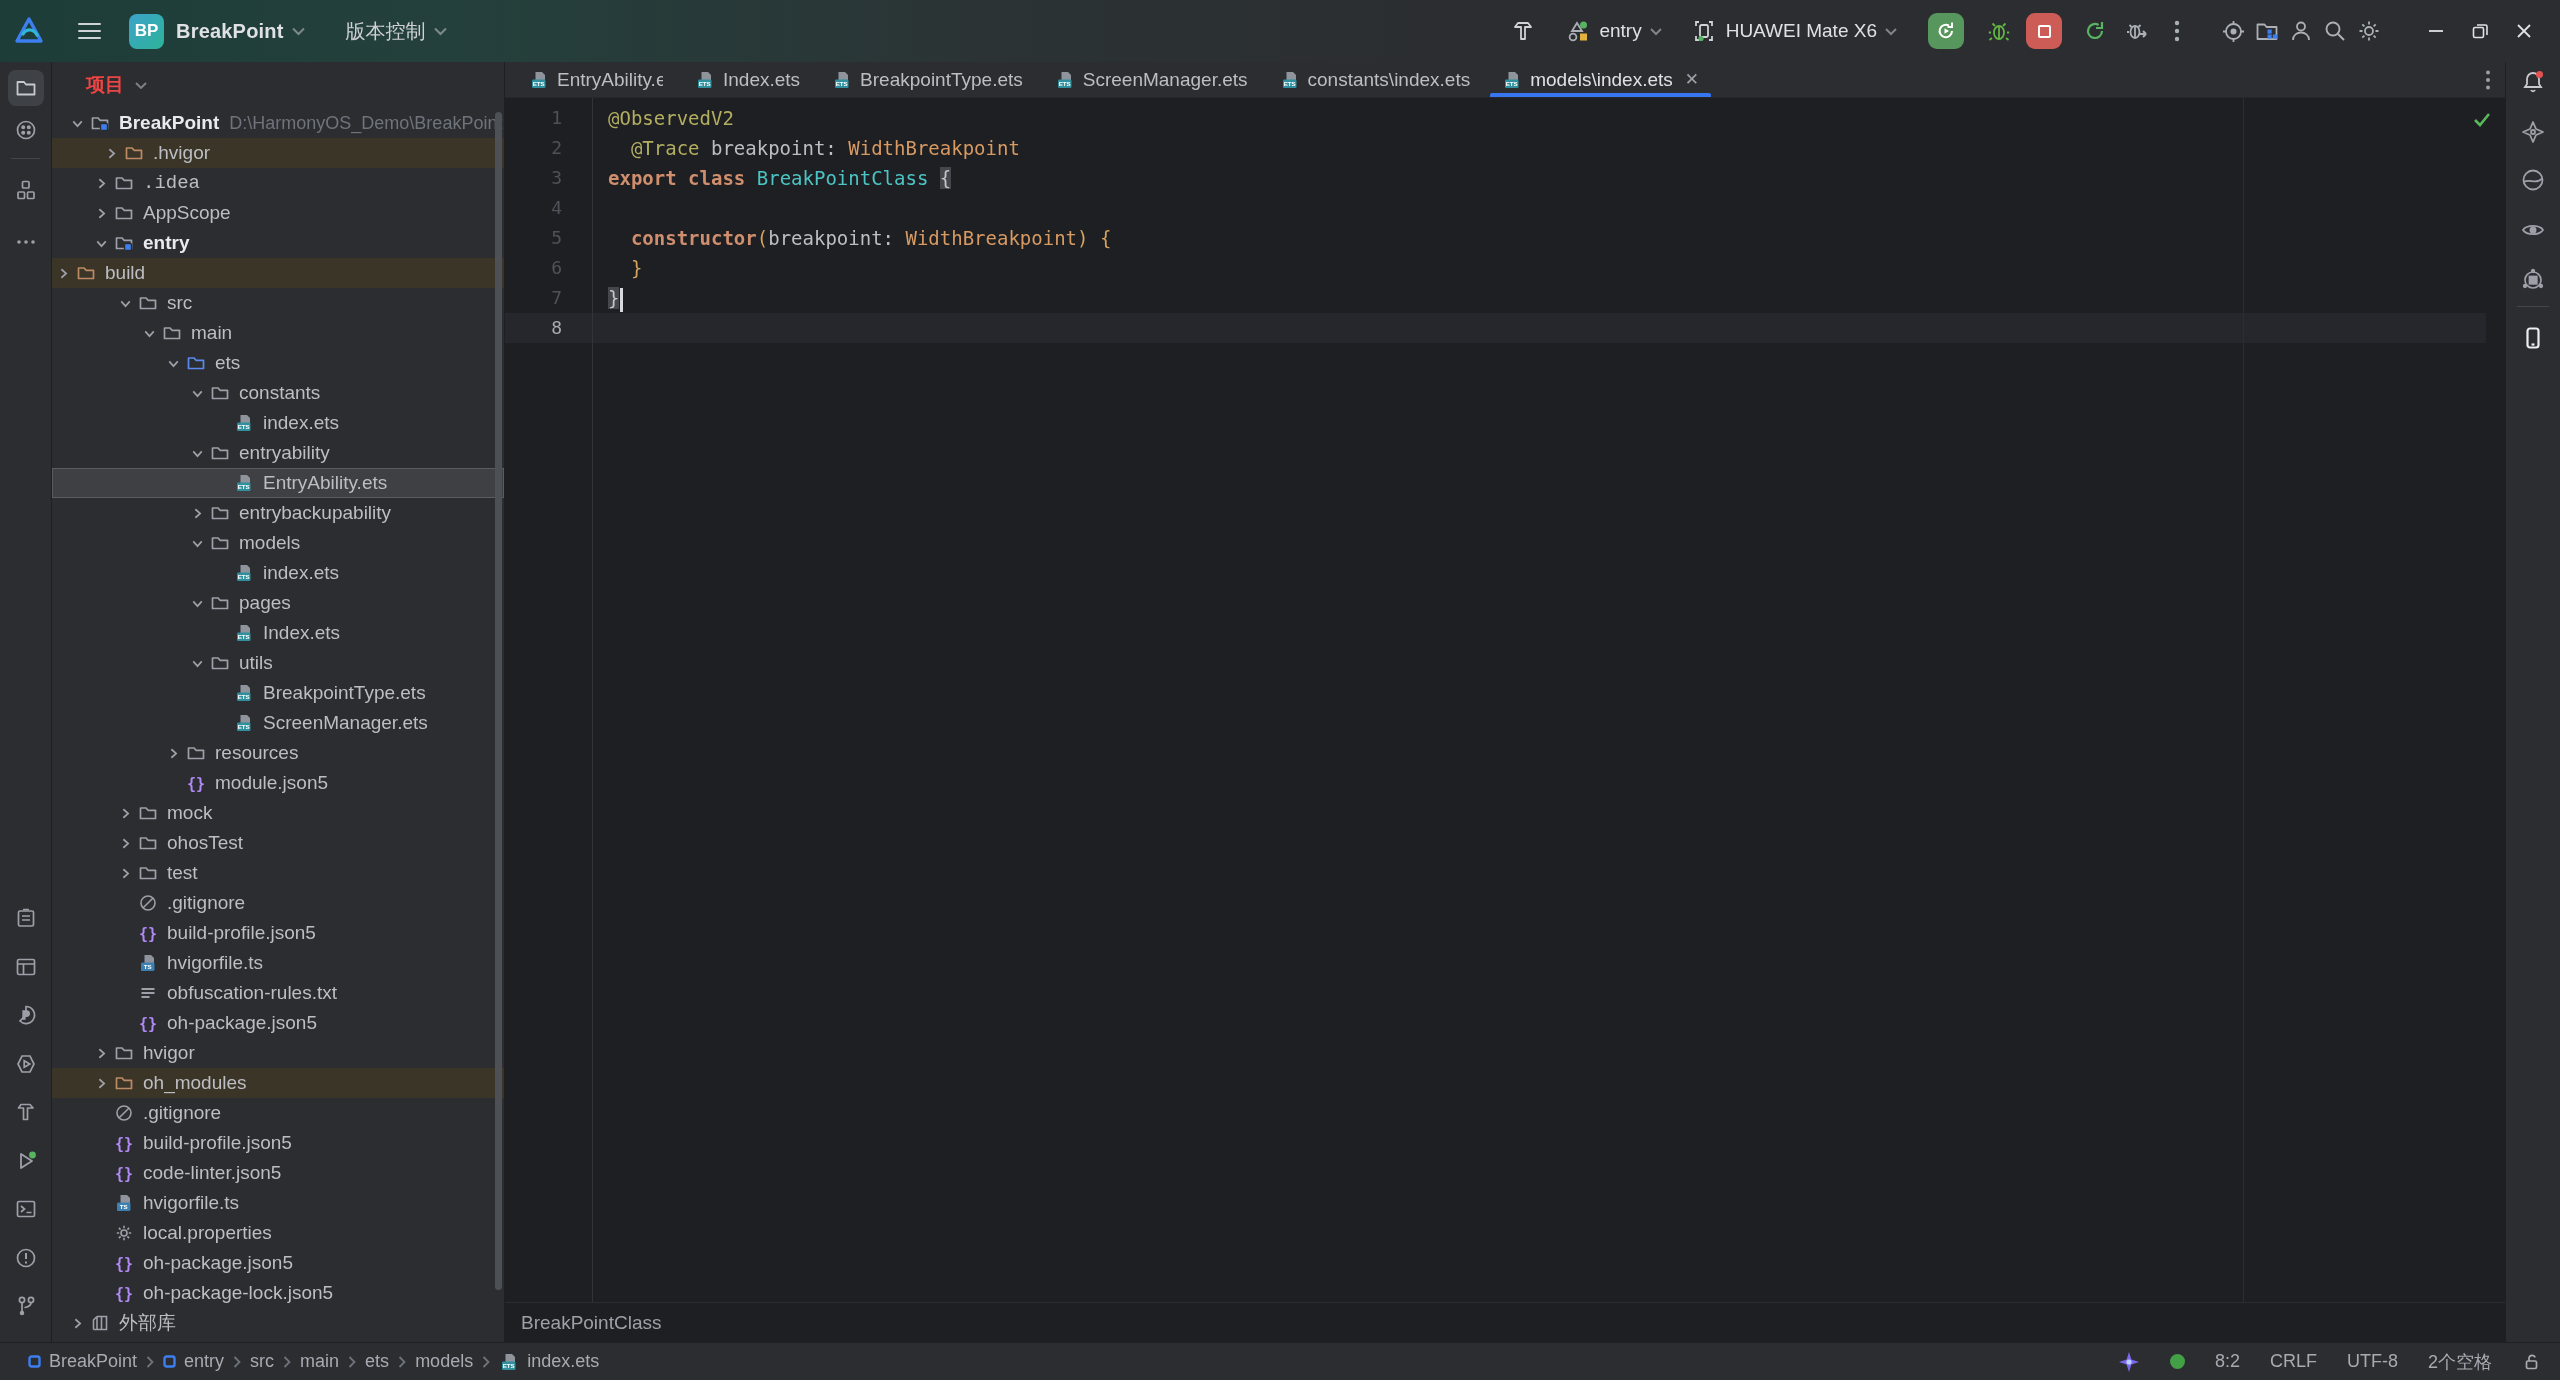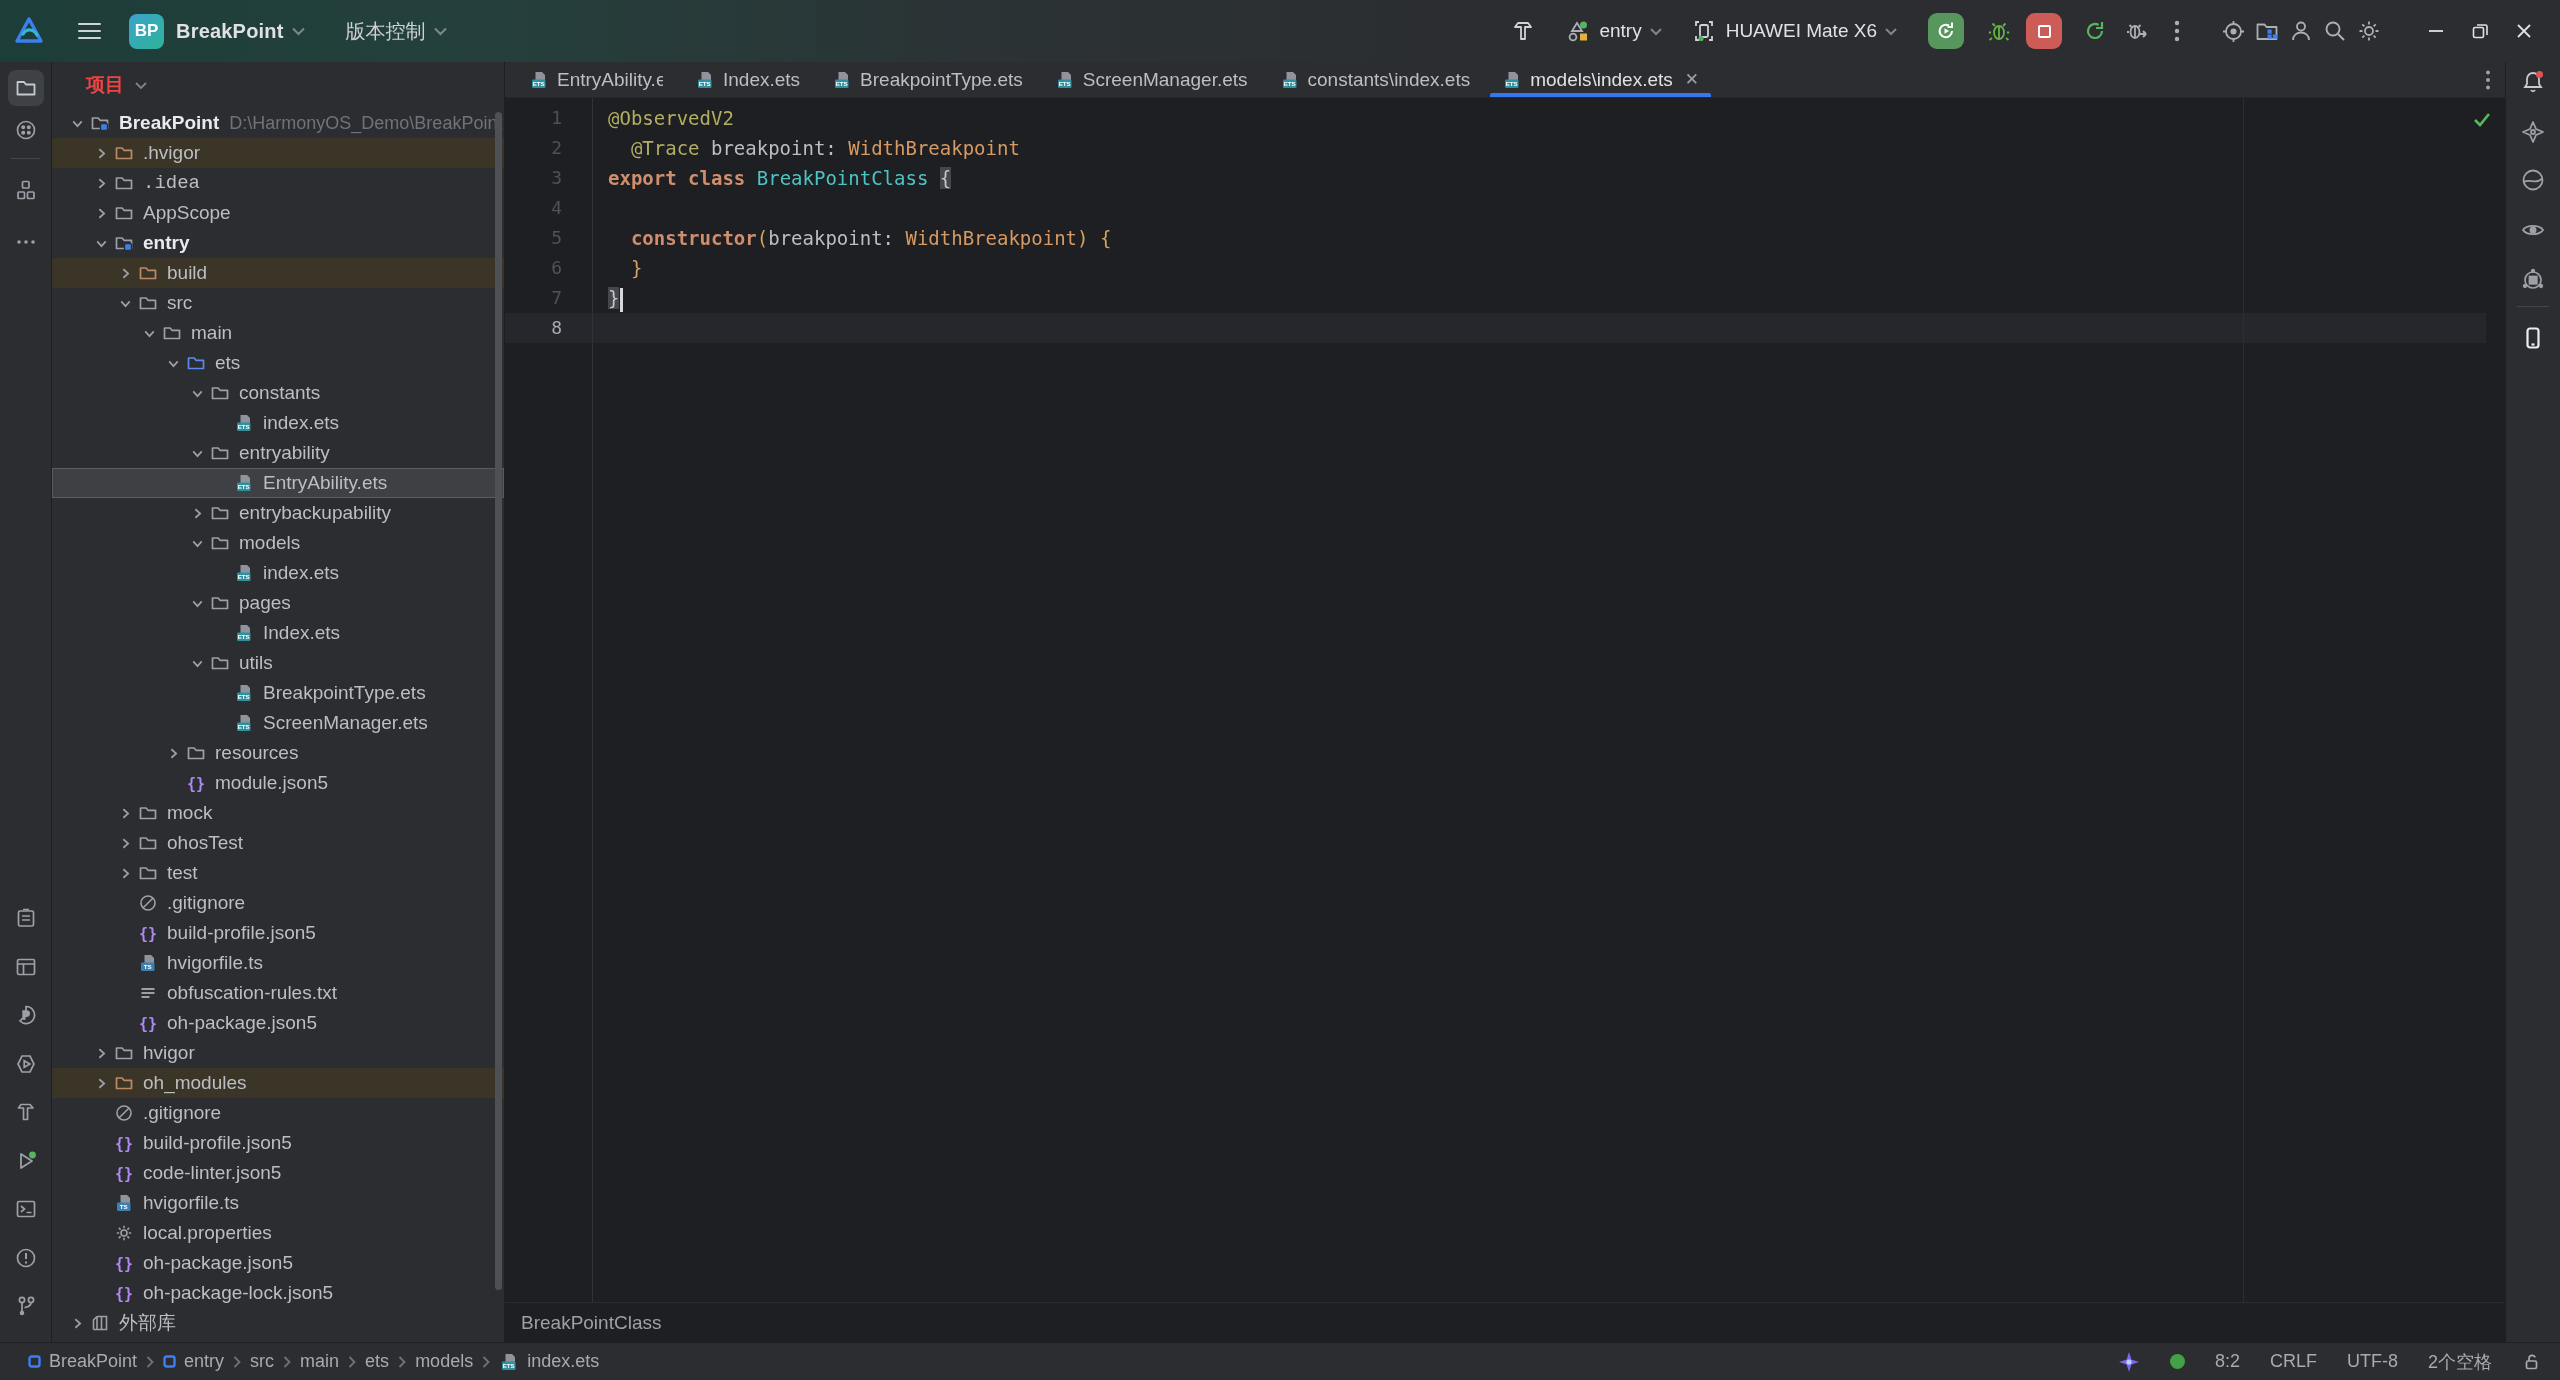--- a/index.html
+++ b/index.html
@@ -391,21 +391,21 @@
             </span>
             <span class="tico">
               <svg width="20" height="20" viewBox="0 0 20 20">
                 <path d="M2.5 5 h5.6 l1.9 2.3 h7.5 v8.2 h-15 z" fill="none" stroke="#9da0a8" stroke-width="1.7" stroke-linejoin="round"></path>
                 <rect x="10.5" y="10.5" width="7" height="7" rx="1.2" fill="#3d7ff0" stroke="#2b2d30" stroke-width="1.4"></rect>
               </svg>
             </span>
     <span class="lbl">BreakPoint</span>
             <span class="extra">D:\HarmonyOS_Demo\BreakPoint</span>
           </div>
-          <div class="trow bg-excluded" style="padding-left: 38px;">
+          <div class="trow bg-excluded" style="padding-left: 48px;">
             <span class="chv">
               <svg width="17" height="17" viewBox="0 0 16 16">
                 <polyline points="6,4 10.5,8 6,12" fill="none" stroke="#9da0a8" stroke-width="1.6"></polyline>
               </svg>
             </span>
             <span class="tico">
               <svg width="20" height="20" viewBox="0 0 20 20">
                 <path d="M2.5 5 h5.6 l1.9 2.3 h7.5 v8.2 h-15 z" fill="none" stroke="#bd8a64" stroke-width="1.7" stroke-linejoin="round"></path>
               </svg>
             </span>
@@ -444,21 +444,21 @@
               </svg>
             </span>
             <span class="tico">
               <svg width="20" height="20" viewBox="0 0 20 20">
                 <path d="M2.5 5 h5.6 l1.9 2.3 h7.5 v8.2 h-15 z" fill="none" stroke="#9da0a8" stroke-width="1.7" stroke-linejoin="round"></path>
                 <rect x="10.5" y="10.5" width="7" height="7" rx="1.2" fill="#3d7ff0" stroke="#2b2d30" stroke-width="1.4"></rect>
               </svg>
             </span>
     <span class="lbl">entry</span>
           </div>
-          <div class="trow bg-excluded" style="padding-left: 62px;">
+          <div class="trow bg-excluded" style="">
             <span class="chv">
               <svg width="17" height="17" viewBox="0 0 16 16">
                 <polyline points="6,4 10.5,8 6,12" fill="none" stroke="#9da0a8" stroke-width="1.6"></polyline>
               </svg>
             </span>
             <span class="tico">
               <svg width="20" height="20" viewBox="0 0 20 20">
                 <path d="M2.5 5 h5.6 l1.9 2.3 h7.5 v8.2 h-15 z" fill="none" stroke="#bd8a64" stroke-width="1.7" stroke-linejoin="round"></path>
               </svg>
             </span>

